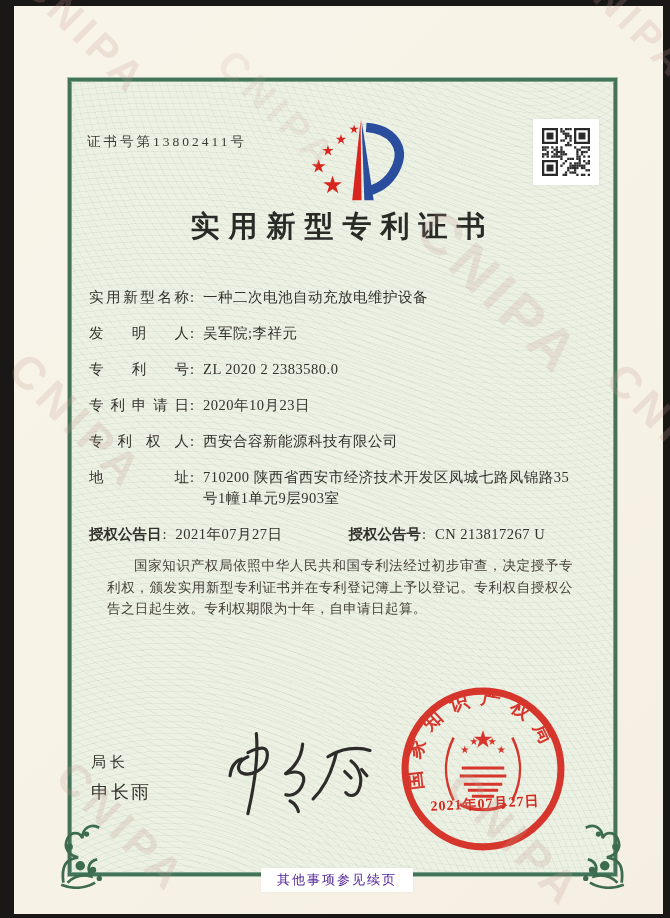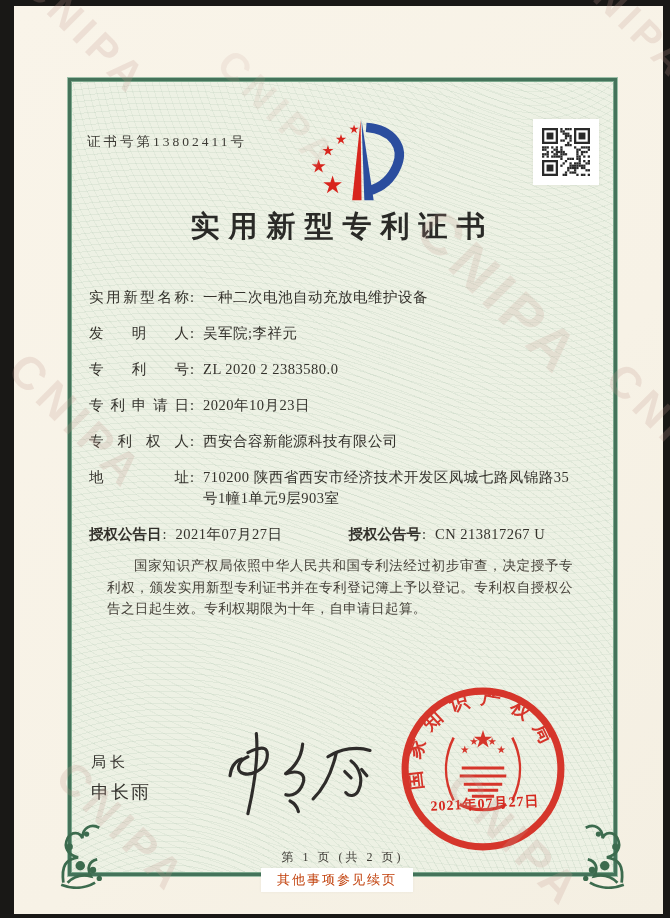--- a/index.html
+++ b/index.html
@@ -63,21 +63,21 @@
   .seal-date{
     position:absolute;left:334px;top:714px;width:160px;text-align:center;
     font-size:14px;font-weight:bold;color:#d5281e;letter-spacing:1px;transform:rotate(-3deg);
   }
 
   .page-footer{position:absolute;left:0;top:768px;width:100%;text-align:center;
     font-size:12px;letter-spacing:3px;color:#3c3a34;}
 
   .note-box{
     position:absolute;left:323px;top:862px;transform:translateX(-50%);
-    background:#ffffff;padding:3px 16px;font-size:13px;letter-spacing:2px;color:#c2410c;z-index:3;
+    background:#ffffff;padding:3px 16px;font-size:13px;letter-spacing:2px;color:#4c1d95;z-index:3;
     box-shadow:0 0 3px rgba(0,0,0,0.05);
   }
 
   
   .wm-layer{position:absolute;inset:0;z-index:2;pointer-events:none;}
   .wm{position:absolute;font-family:"Liberation Sans","DejaVu Sans",sans-serif;font-weight:bold;
     color:#c49a90;transform:rotate(45deg);letter-spacing:6px;opacity:0.22;}
 </style>
 </head>
 <body>
@@ -351,21 +351,20 @@
         <use href="#star5" transform="translate(103,66) scale(0.42)" stroke="none"></use>
         <path d="M56,54 C46,74 46,96 56,116" fill="none" stroke-width="2.5"></path>
         <path d="M114,54 C124,74 124,96 114,116" fill="none" stroke-width="2.5"></path>
         <path d="M64,84 L106,84 M62,92 L108,92 M66,100 L104,100" fill="none" stroke-width="3"></path>
         <path d="M70,106 L100,106 M74,112 L96,112" fill="none" stroke-width="3"></path>
         <path d="M62,120 C74,127 96,127 108,120" fill="none" stroke-width="3"></path>
       </g>
     </svg>
     <div class="seal-date">2021年07月27日</div>
 
-    <div class="page-footer">第 1 页 (共 2 页)</div>
 
     <svg class="flourish left" viewBox="0 0 70 70">
       <g fill="none" stroke="#3c6b4e" stroke-width="2.6">
         <path d="M6,64 C4,48 8,42 20,40 C10,38 6,30 10,22 C14,15 22,16 24,22 C24,12 32,8 40,12"></path>
         <path d="M10,64 C16,58 24,56 32,58 C28,50 30,44 38,42"></path>
         <path d="M4,66 C14,70 26,70 36,64"></path>
       </g>
       <g fill="#3c6b4e">
         <circle cx="12" cy="30" r="3"></circle>
           <circle cx="22" cy="48" r="4.5"></circle>

